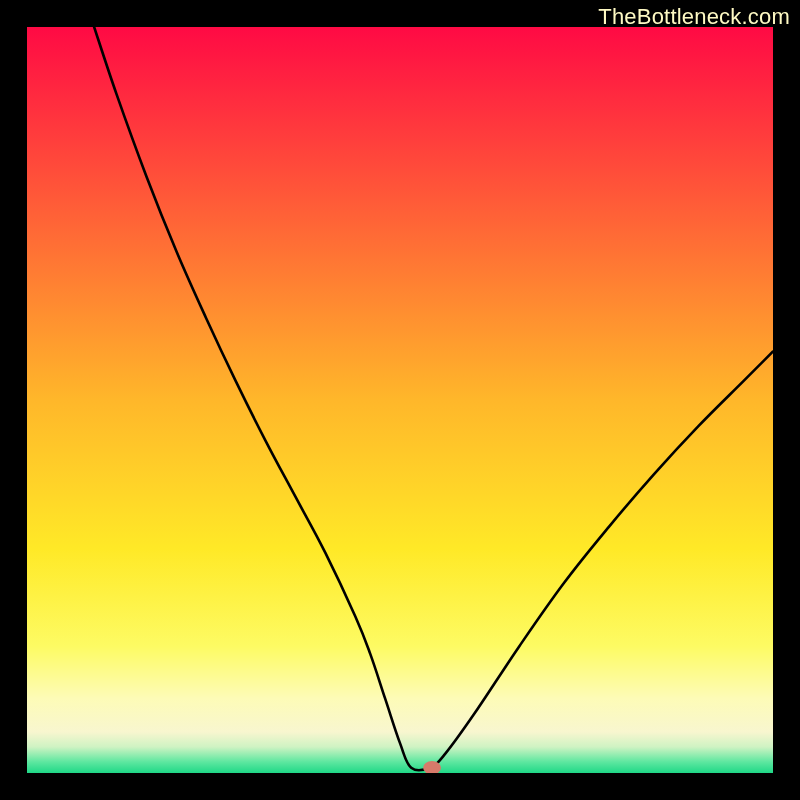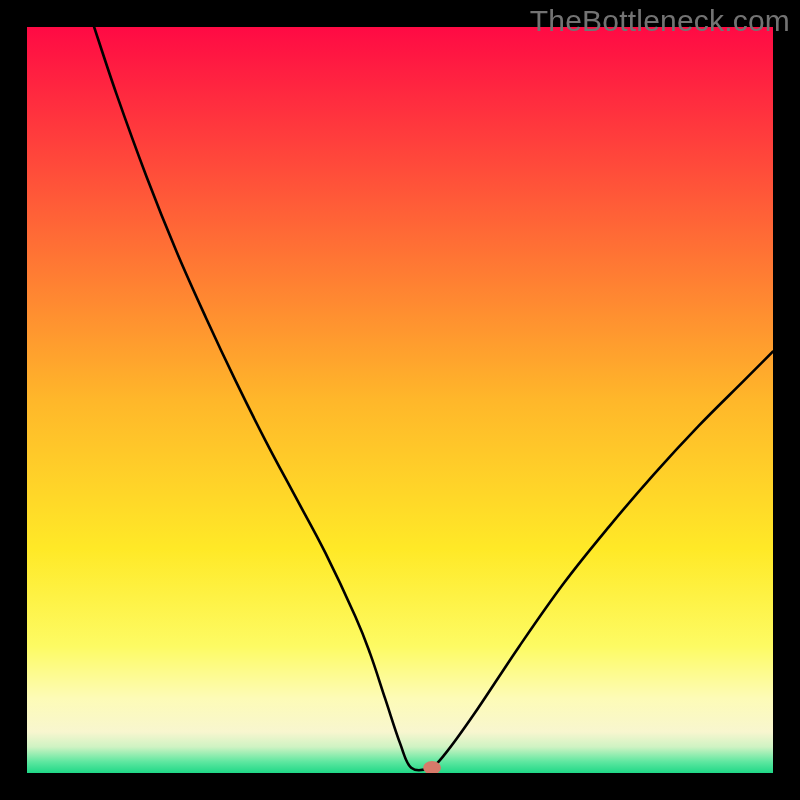--- a/index.html
+++ b/index.html
@@ -14,22 +14,22 @@
   .frame {
     position: relative;
     width: 800px;
     height: 800px;
     background: #000;
   }
   .watermark {
     position: absolute;
     top: 4px;
     right: 10px;
-    color: #737373;
-    font-size: 30px;
+    color: #fef9c3;
+    font-size: 22px;
     font-weight: 500;
     letter-spacing: 0.2px;
     z-index: 5;
   }
   .plot {
     position: absolute;
     left: 27px;
     top: 27px;
     width: 746px;
     height: 746px;

